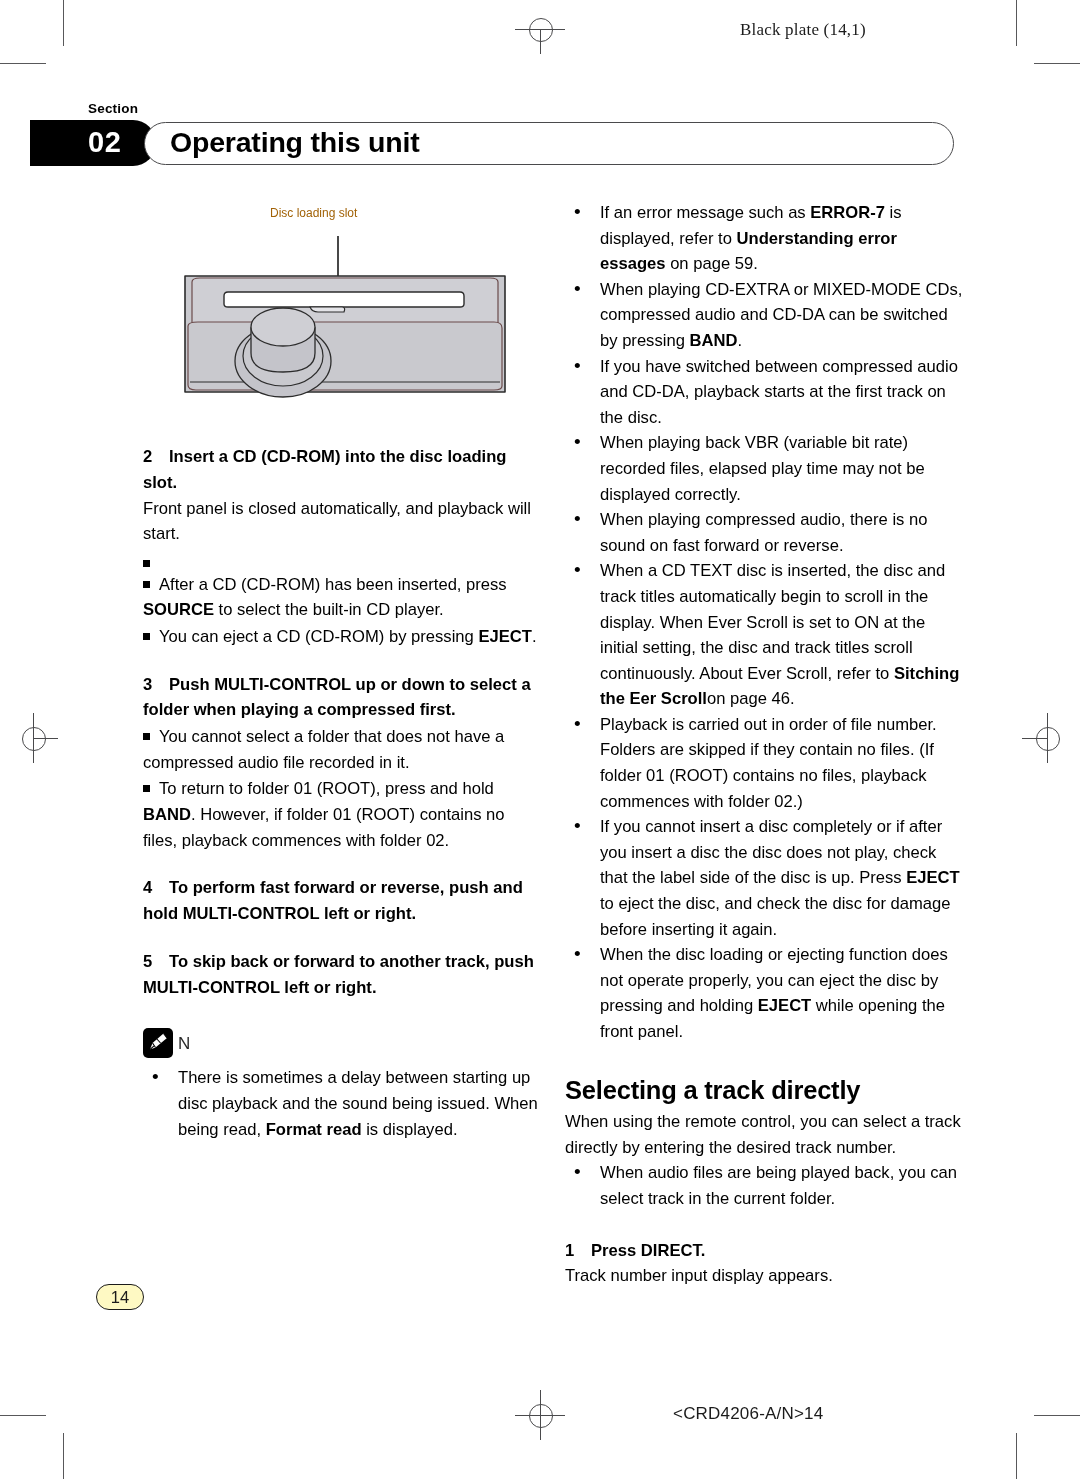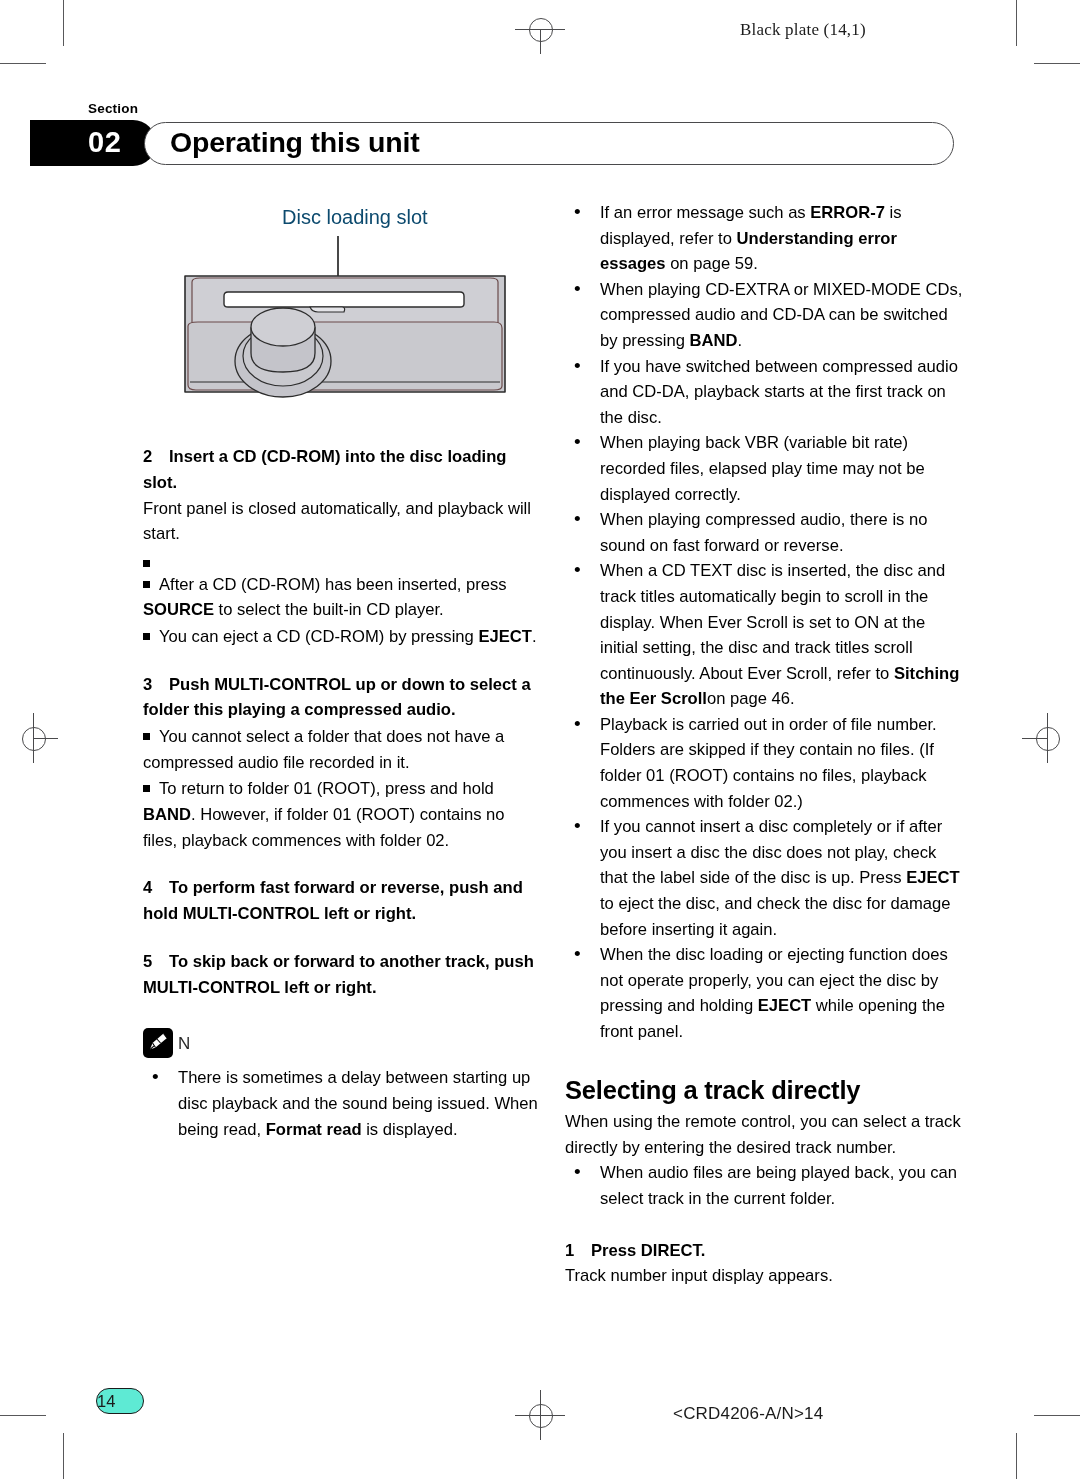--- a/index.html
+++ b/index.html
@@ -174,39 +174,39 @@
     flex: none;
   }
   .note-label {
     font-size: 17px;
     color: #2a2a2a;
   }
 
   
   .page-badge {
     position: absolute;
-    left: 96px; top: 1388px;
+    left: 96px; top: 1284px;
     width: 48px; height: 26px;
     border: 1.3px solid #1b1b1b;
     border-radius: 13px;
     box-sizing: border-box;
-    text-align: left;
+    text-align: center;
     line-height: 24px;
     font-size: 16.5px;
     color: #1b1b1b;
-    background: #5eead4;
+    background: #fef9c3;
   }
 
   
   .figure { position: absolute; left: 150px; top: 196px; width: 390px; height: 220px; }
   .fig-caption {
     position: absolute;
-    left: 132px; top: 10px;
-    font-size: 20px;
-    color: #0c4a6e;
+    left: 120px; top: 10px;
+    font-size: 12px;
+    color: #a16207;
     white-space: nowrap;
   }
 </style>
 </head>
 <body>
 
 <div class="cropmark cm-v" style="left:63px; top:0px; height:46px;"></div>
 <div class="cropmark cm-h" style="left:0px; top:63px; width:46px;"></div>
 <div class="cropmark cm-v" style="left:1016px; top:0px; height:46px;"></div>
 <div class="cropmark cm-h" style="left:1034px; top:63px; width:46px;"></div>
@@ -272,21 +272,21 @@
 
   <span class="step"><span class="num">2</span><span>Insert a CD (CD-ROM) into the disc loading slot.</span></span>
   <p class="step-body">Front panel is closed automatically, and playback will start.</p>
 
   <div class="sqitem sq-empty"><span class="sq"></span></div>
 
   <div class="sqitem"><span class="sq"></span>After a CD (CD-ROM) has been inserted, press <b>SOURCE</b> to select the built-in CD player.</div>
 
   <div class="sqitem"><span class="sq"></span>You can eject a CD (CD-ROM) by pressing <b>EJECT</b>.</div>
 
-  <span class="step" style="margin-top:22px;"><span class="num">3</span><span>Push MULTI-CONTROL up or down to select a folder this playing a compressed audio.</span></span>
+  <span class="step" style="margin-top:22px;"><span class="num">3</span><span>Push MULTI-CONTROL up or down to select a folder when playing a compressed first.</span></span>
 
   <div class="sqitem"><span class="sq"></span>You cannot select a folder that does not have a compressed audio file recorded in it.</div>
 
   <div class="sqitem"><span class="sq"></span>To return to folder 01 (ROOT), press and hold <b>BAND</b>. However, if folder 01 (ROOT) contains no files, playback commences with folder 02.</div>
 
   <span class="step" style="margin-top:22px;"><span class="num">4</span><span>To perform fast forward or reverse, push and hold MULTI-CONTROL left or right.</span></span>
 
 
   <span class="step" style="margin-top:22px;"><span class="num">5</span><span>To skip back or forward to another track, push MULTI-CONTROL left or right.</span></span>
 

